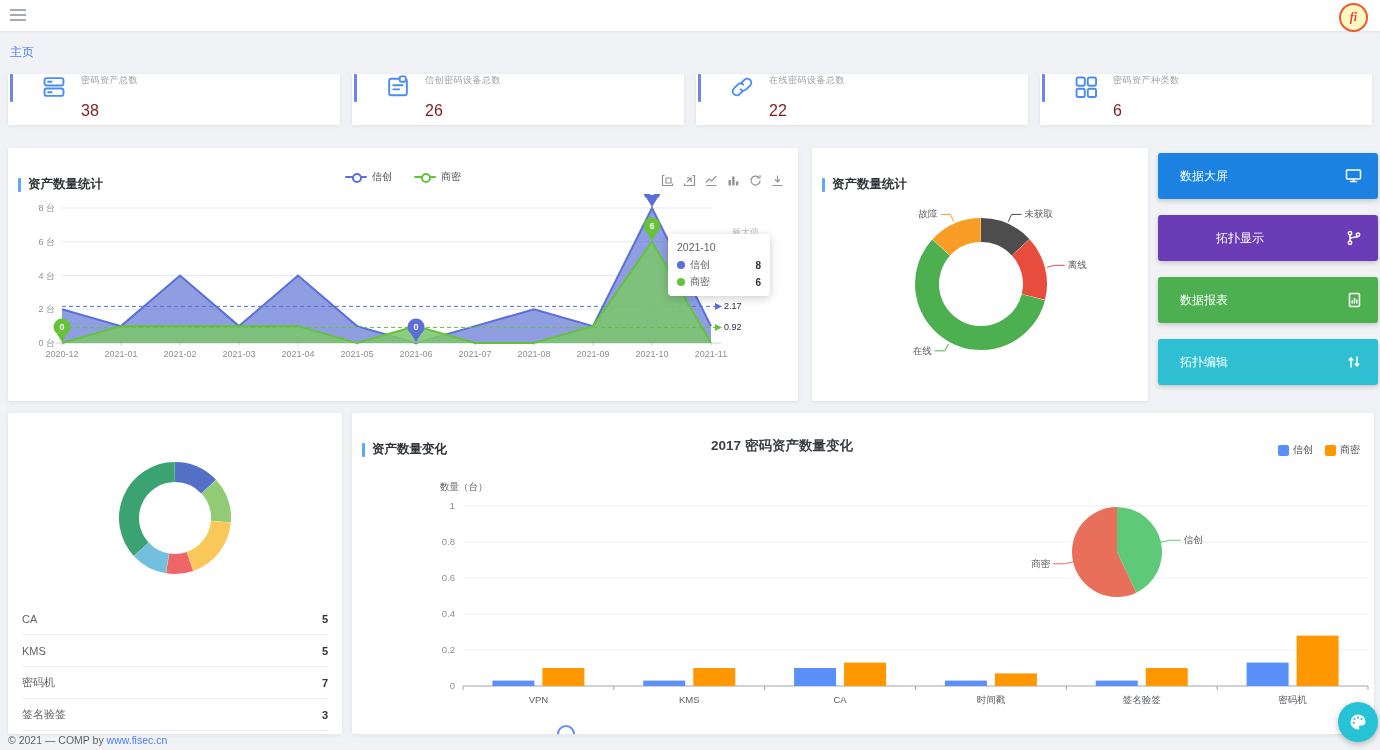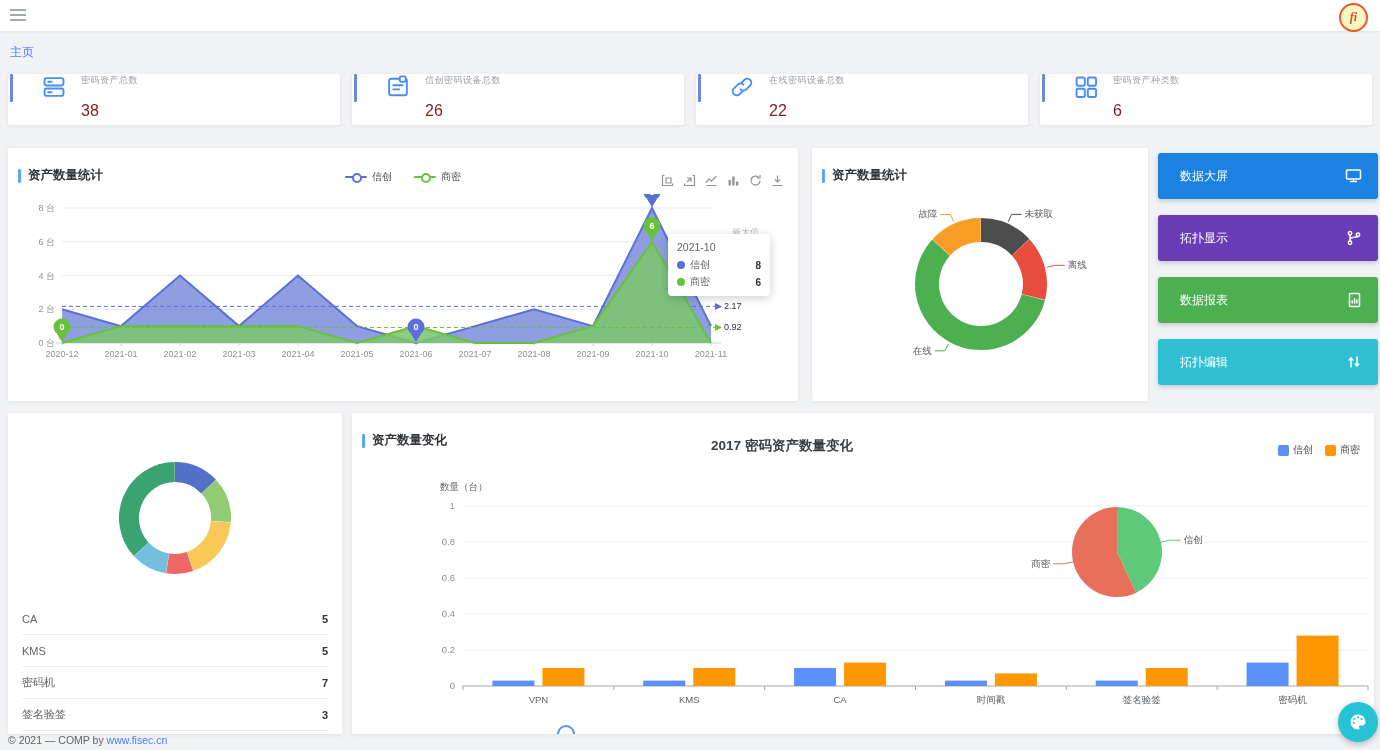--- a/index.html
+++ b/index.html
@@ -12,21 +12,21 @@
   .breadcrumb{position:absolute;left:10px;top:44px;font-size:12px;color:#4a7dfa;cursor:pointer;}
   
   .stats-row{position:absolute;left:8px;top:74px;width:1364px;height:51px;display:flex;gap:12px;}
   .stat-card{flex:1;background:#fff;border-radius:2px;box-shadow:0 1px 4px rgba(0,0,0,.07);display:flex;align-items:flex-start;position:relative;}
   .stat-accent{width:3px;height:28px;background:#6d87e8;border-radius:1px;margin-left:2px;}
   .stat-icon{width:26px;height:26px;margin:0 14px 0 28px;}
   .stat-label{font-size:9px;color:#9aa0a6;letter-spacing:.5px;}
   .stat-value{font-size:16px;color:#7f1d1d;margin-top:15px;}
   
   .card{position:absolute;background:#fff;border-radius:2px;box-shadow:0 1px 4px rgba(0,0,0,.07);}
-  .card-head{display:flex;align-items:center;gap:7px;padding:19px 0 0 10px;}
+  .card-head{display:flex;align-items:center;gap:7px;padding:28px 0 0 10px;}
   .accent{width:3px;height:14px;background:#5aa8fa;border-radius:1px;}
   .card-title{font-size:12.5px;font-weight:600;color:#2f3338;}
   
   .trend-legend{position:absolute;left:0;right:0;top:22px;display:flex;justify-content:center;gap:22px;}
   .tl-item{display:flex;align-items:center;gap:5px;cursor:pointer;font-size:10px;color:#4d4f53;}
   .tl-line{position:relative;width:22px;height:2px;border-radius:1px;display:inline-block;}
   .tl-ring{position:absolute;left:7px;top:-3px;width:6px;height:6px;border:2px solid;border-radius:50%;background:#fff;}
   .toolbox{position:absolute;right:14px;top:26px;display:flex;gap:9px;}
   .toolbox svg{cursor:pointer;}
   .trend-chart{position:absolute;left:8px;top:46px;width:772px;height:205px;}
@@ -267,21 +267,21 @@
   </div>
 
   <div class="btn-col">
     <div class="action-btn" style="background: rgb(27, 130, 226);">
       <span class="lbl">数据大屏</span>
       <svg class="bicon" width="17" height="16" viewBox="0 0 17 16" fill="none" stroke="#fff" stroke-width="1.5" stroke-linecap="round">
           <rect x="1.5" y="2" width="14" height="9" rx="1"></rect>
           <path d="M8.5 11v2.5M5.5 13.5h6"></path>
         </svg>
     </div>
-    <div class="action-btn" style="background: rgb(106, 60, 181);">
+    <div class="action-btn" style="background: rgb(106, 60, 181); padding-left: 36px;">
       <span class="lbl">拓扑显示</span>
       <svg class="bicon" width="16" height="16" viewBox="0 0 16 16" fill="none" stroke="#fff" stroke-width="1.5">
           <circle cx="4" cy="3.2" r="1.7"></circle>
           <circle cx="4" cy="12.8" r="1.7"></circle>
           <circle cx="12" cy="4.8" r="1.7"></circle>
           <path d="M4 4.9v6.2M4 9.5c0-2.8 5.5-1.6 8-3" stroke-linecap="round"></path>
         </svg>
     </div>
     <div class="action-btn" style="background: rgb(76, 175, 80);">
       <span class="lbl">数据报表</span>

